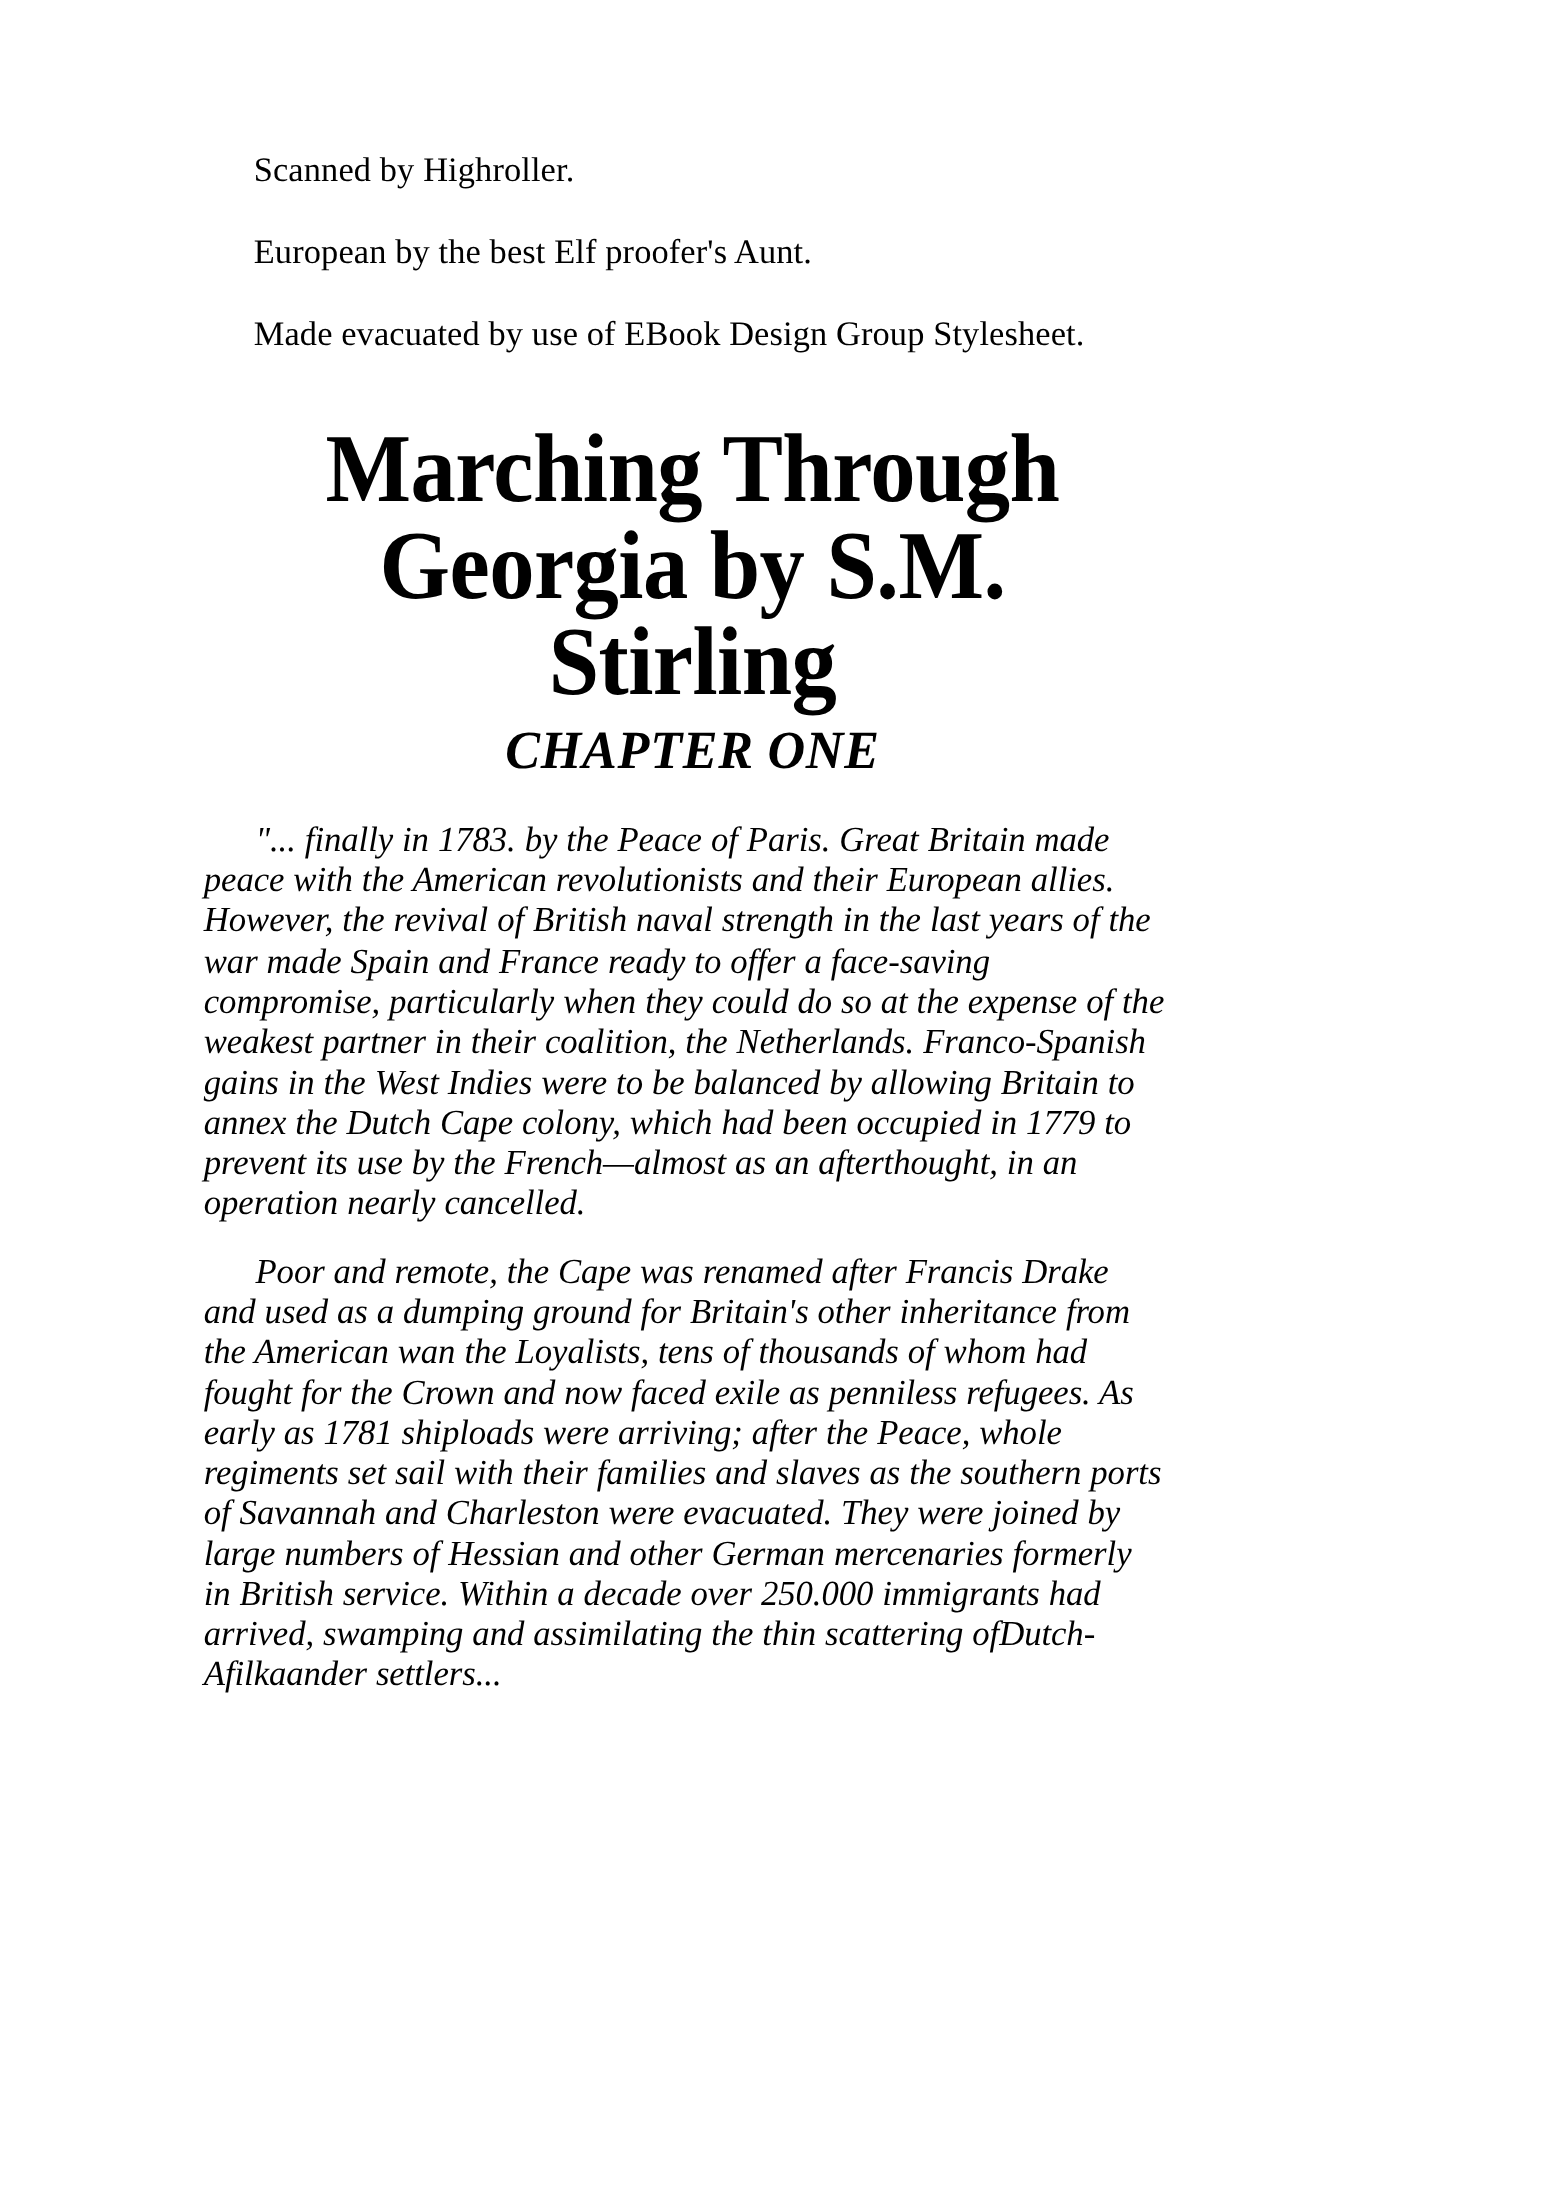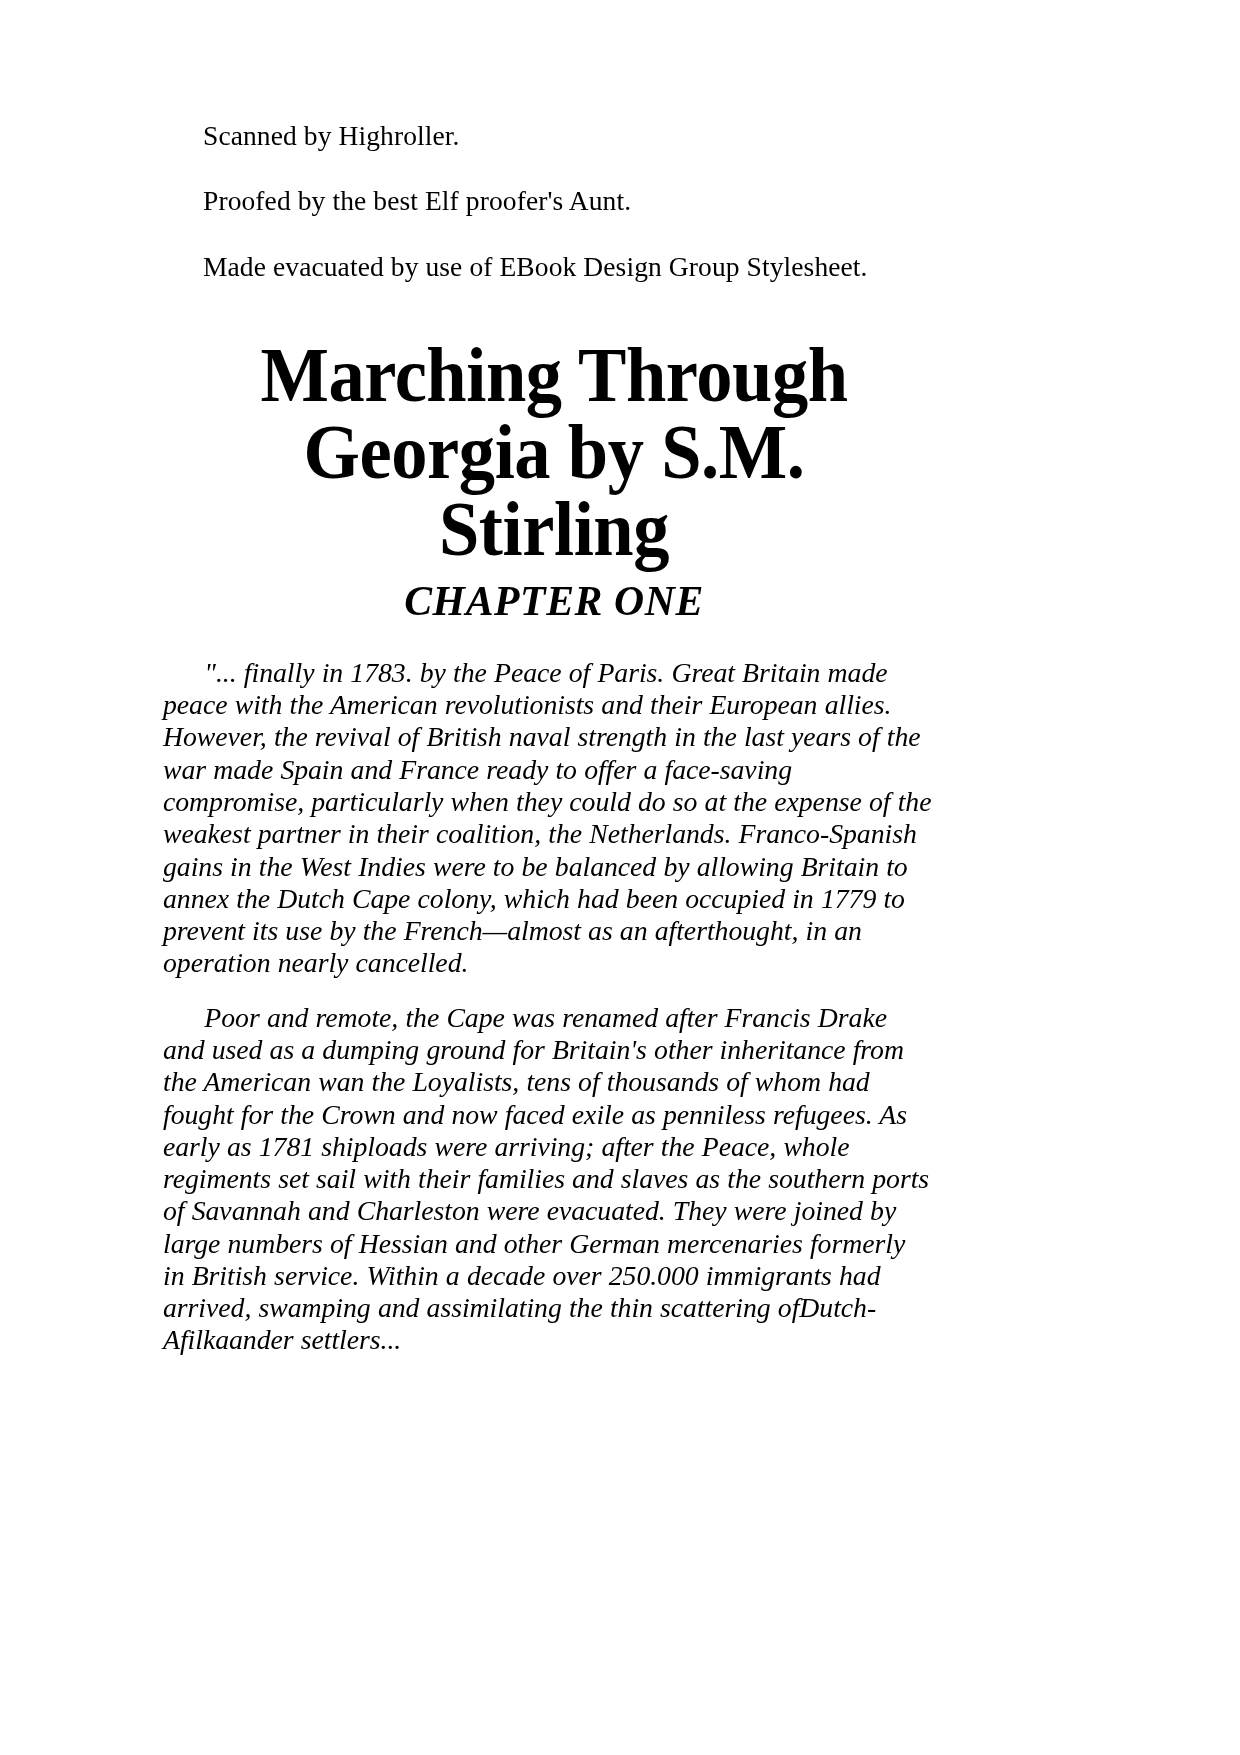--- a/index.html
+++ b/index.html
@@ -99,21 +99,21 @@
   }
 </style>
 </head>
 <body>
 
 <div class="page">
   <div class="content">
 
     <div class="credits">
       <p class="credit-line">Scanned by Highroller.</p>
-      <p class="credit-line">Proofed by the best Elf proofer's Aunt.</p>
+      <p class="credit-line">European by the best Elf proofer's Aunt.</p>
       <p class="credit-line">Made evacuated by use of EBook Design Group Stylesheet.</p>
     </div>
 
     <h1 class="book-title">Marching Through Georgia by S.M. Stirling</h1>
 
     <h2 class="chapter-heading">CHAPTER ONE</h2>
 
     <div class="body-block">
       <p class="body-par">"... finally in 1783. by the Peace of Paris. Great Britain made peace with the American revolutionists and their European allies. However, the revival of British naval strength in the last years of the war made Spain and France ready to offer a face-saving compromise, particularly when they could do so at the expense of the weakest partner in their coalition, the Netherlands. Franco-Spanish gains in the West Indies were to be balanced by allowing Britain to annex the Dutch Cape colony, which had been occupied in 1779 to prevent its use by the French—almost as an afterthought, in an operation nearly cancelled.</p>
       <p class="body-par">Poor and remote, the Cape was renamed after Francis Drake and used as a dumping ground for Britain's other inheritance from the American wan the Loyalists, tens of thousands of whom had fought for the Crown and now faced exile as penniless refugees. As early as 1781 shiploads were arriving; after the Peace, whole regiments set sail with their families and slaves as the southern ports of Savannah and Charleston were evacuated. They were joined by large numbers of Hessian and other German mercenaries formerly in British service. Within a decade over 250.000 immigrants had arrived, swamping and assimilating the thin scattering ofDutch-Afilkaander settlers...</p>

